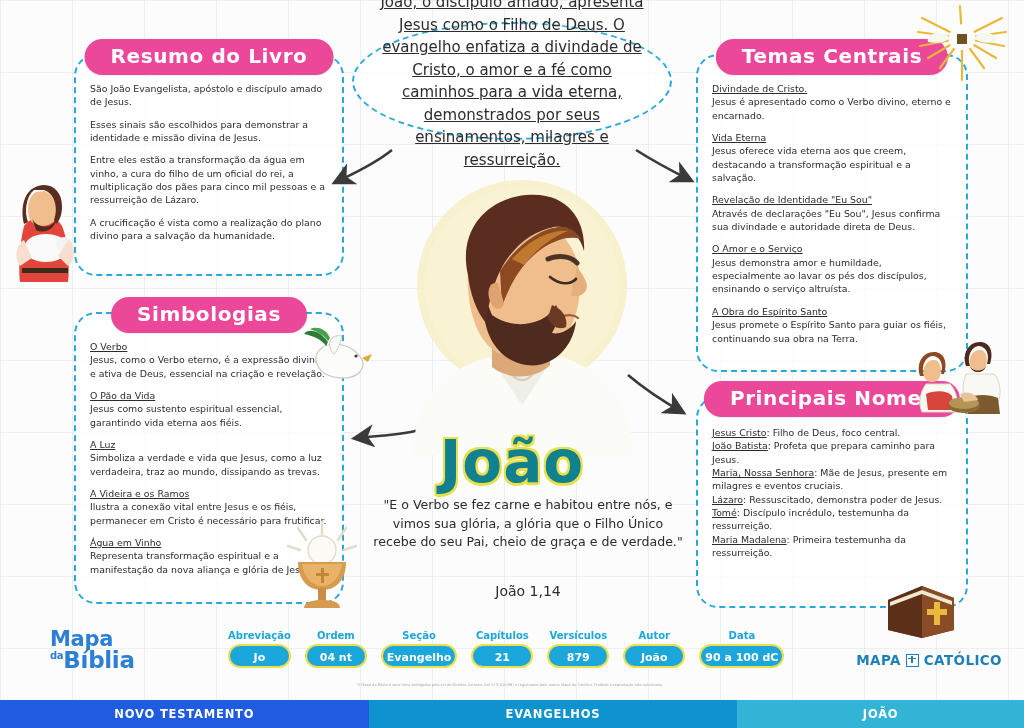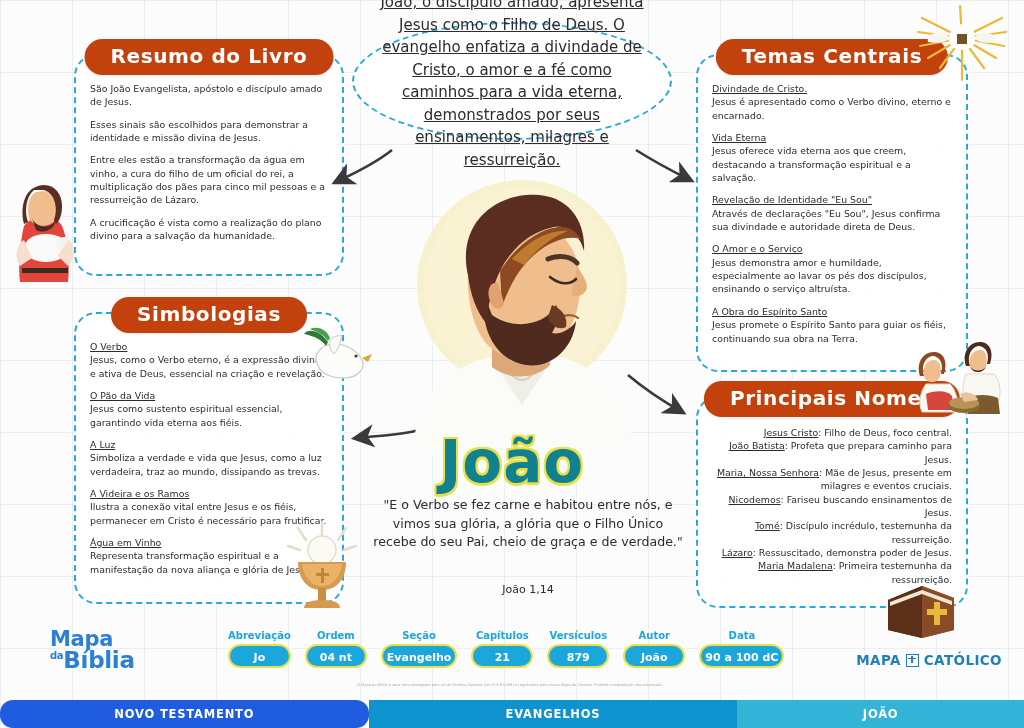--- a/index.html
+++ b/index.html
@@ -27,41 +27,41 @@
     position: absolute;
     border: 2.4px dashed #2aa8d8;
     border-radius: 22px;
     background: rgba(255,255,255,.80);
   }
   .box-title {
     position: absolute;
     top: -17px;
     left: 50%;
     transform: translateX(-50%);
-    background: #c2410c;
+    background: #ec4899;
     color: #fff;
     border-radius: 20px;
     padding: 5px 26px 7px;
     font-family: "DejaVu Sans", sans-serif;
     font-size: 20px;
     font-weight: bold;
     letter-spacing: .6px;
     white-space: nowrap;
     box-shadow: 0 1px 2px rgba(0,0,0,.08);
   }
   .box-body {
     padding: 26px 14px 10px 14px;
     font-size: 9.4px;
     line-height: 1.42;
     color: #2c2c2c;
   }
   .para { margin-bottom: 9px; }
   .para:last-child { margin-bottom: 0; }
   .sub { text-decoration: underline; display: block; }
-  .nm { font-weight: normal; text-align: right; }
+  .nm { font-weight: normal; }
   .nm .who { text-decoration: underline; }
 
   
   .intro {
     position: absolute;
     left: 352px; top: 22px;
     width: 320px; height: 118px;
     border: 2.4px dashed #2aa8d8;
     border-radius: 50% / 50%;
     background: rgba(255,255,255,.8);
@@ -95,21 +95,21 @@
     text-align: center;
     font-size: 12.6px;
     line-height: 1.48;
     color: #2c2c2c;
     z-index: 6;
   }
   .quote-ref {
     position: absolute;
     left: 372px; top: 583px; width: 312px;
     text-align: center;
-    font-size: 11px;
+    font-size: 14px;
     color: #2c2c2c;
     z-index: 6;
   }
 
   
   .chips { position: absolute; left: 228px; top: 630px; display: flex; gap: 14px; }
   .chip-col { text-align: center; }
   .chip-label {
     font-size: 10px; color: #1ba7dc; font-weight: bold;
     margin-bottom: 3px; white-space: nowrap;
@@ -153,21 +153,21 @@
     position: absolute; left: 265px; top: 683px; width: 490px;
     text-align: center; font-size: 3.6px; color: #a9a9a9; line-height: 1.3;
   }
 
   
   .footer { position: absolute; left: 0; right: 0; bottom: 0; height: 28px; display: flex; z-index: 9; }
   .foot-seg {
     display: flex; align-items: center; justify-content: center;
     color: #fff; font-size: 11.5px; font-weight: bold; letter-spacing: .8px;
   }
-  .foot-a { width: 36%; background: #1f5ce0; border-radius: 13px; }
+  .foot-a { width: 36%; background: #1f5ce0; }
   .foot-b { width: 36%; background: #0e93cf; }
   .foot-c { width: 28%; background: #31b4d6; }
 
   
   .arrows { position: absolute; inset: 0; z-index: 4; pointer-events: none; }
 
   
   .ill { position: absolute; z-index: 5; }
 </style>
 </head>
@@ -297,27 +297,24 @@
       <div class="nm">
         <span class="who">Jesus Cristo</span><span>: Filho de Deus, foco central.</span>
       </div>
       <div class="nm">
         <span class="who">João Batista</span><span>: Profeta que prepara caminho para Jesus.</span>
       </div>
       <div class="nm">
         <span class="who">Maria, Nossa Senhora</span><span>: Mãe de Jesus, presente em milagres e eventos cruciais.</span>
       </div>
       <div class="nm">
-        <span class="who">Nicodemos</span><span>: Fariseu buscando ensinamentos de Jesus.</span>
+        <span class="who">Lázaro</span><span>: Ressuscitado, demonstra poder de Jesus.</span>
       </div>
       <div class="nm">
         <span class="who">Tomé</span><span>: Discípulo incrédulo, testemunha da ressurreição.</span>
-      </div>
-      <div class="nm">
-        <span class="who">Lázaro</span><span>: Ressuscitado, demonstra poder de Jesus.</span>
       </div>
       <div class="nm">
         <span class="who">Maria Madalena</span><span>: Primeira testemunha da ressurreição.</span>
       </div>
     </div>
   </div>
 
   <div class="center-title">João</div>
   <div class="quote">"E o Verbo se fez carne e habitou entre nós, e vimos sua glória, a glória que o Filho Único recebe do seu Pai, cheio de graça e de verdade."</div>
   <div class="quote-ref">João 1,14</div>

